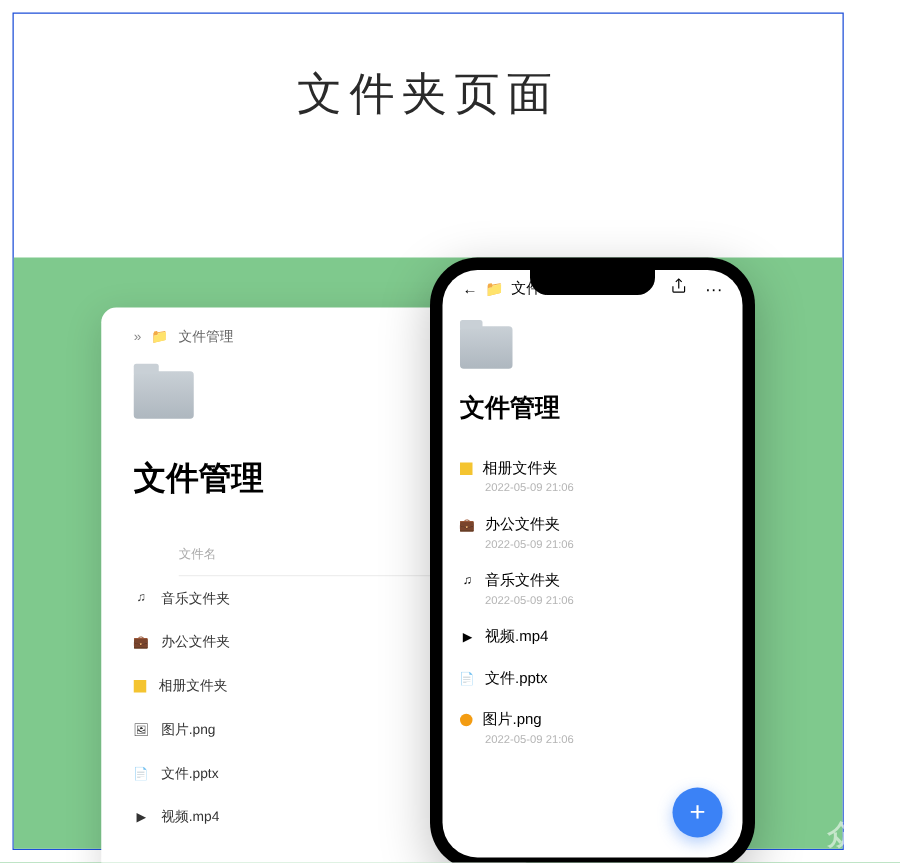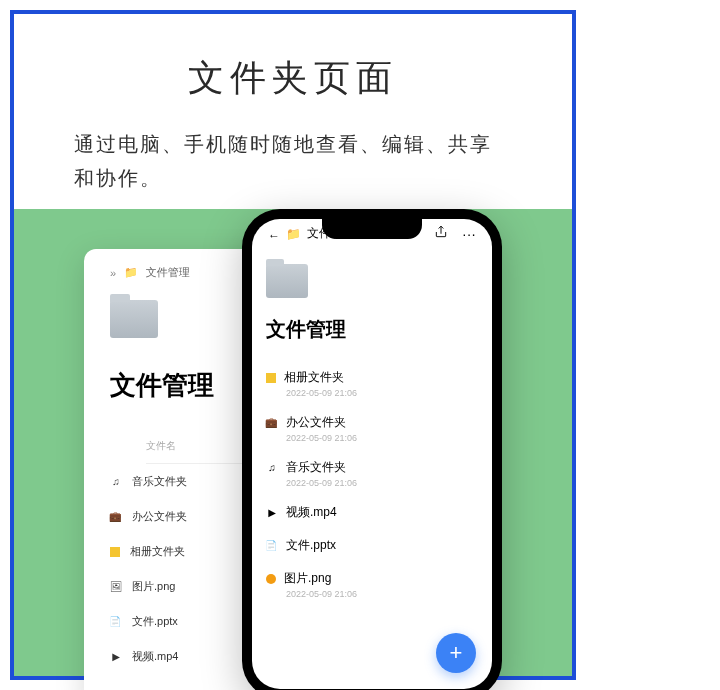--- a/index.html
+++ b/index.html
@@ -7,22 +7,22 @@
   width: 720px;
   height: 690px;
   font-family: -apple-system, "PingFang SC", "Helvetica Neue", sans-serif;
   background: #fff;
   position: relative;
   overflow: hidden;
 }
 .outer-frame {
   position: absolute;
   left: 10px; top: 10px;
-  width: 566px; height: 670px;
-  border: 4px solid #1d4ed8;
+  width: 665px; height: 670px;
+  border: 1px solid #1d4ed8;
   background: #fff;
 }
 .header-area {
   padding: 40px 60px 20px;
 }
 .hand-title {
   font-family: "Kaiti SC", "STKaiti", cursive;
   font-size: 36px;
   color: #2a2a2a;
   letter-spacing: 6px;
@@ -183,21 +183,20 @@
 .chev { color: #888; }
 .ico-gallery { background:#f4c430; width:10px; height:10px; }
 .ico-circle { width:10px; height:10px; border-radius:50%; background:#f39c12; display:inline-block; }
 </style>
 </head>
 <body>
 
 <div class="outer-frame">
   <div class="header-area">
     <div class="hand-title">文件夹页面</div>
-    <div class="hand-desc">通过电脑、手机随时随地查看、编辑、共享和协作。</div>
   </div>
 
   <div class="content-area">
 
     <div class="desktop-panel">
       <div class="breadcrumb">
         <span class="chev">»</span>
         <span>📁</span>
         <span>文件管理</span>
       </div>

